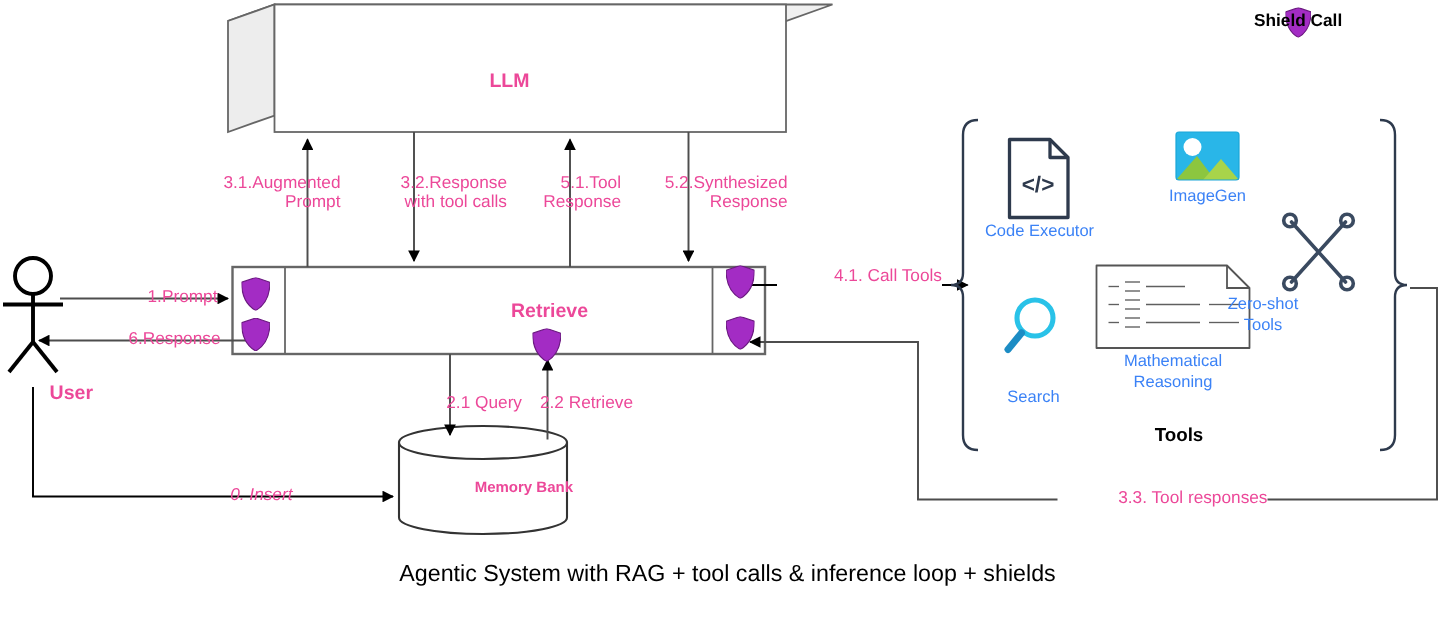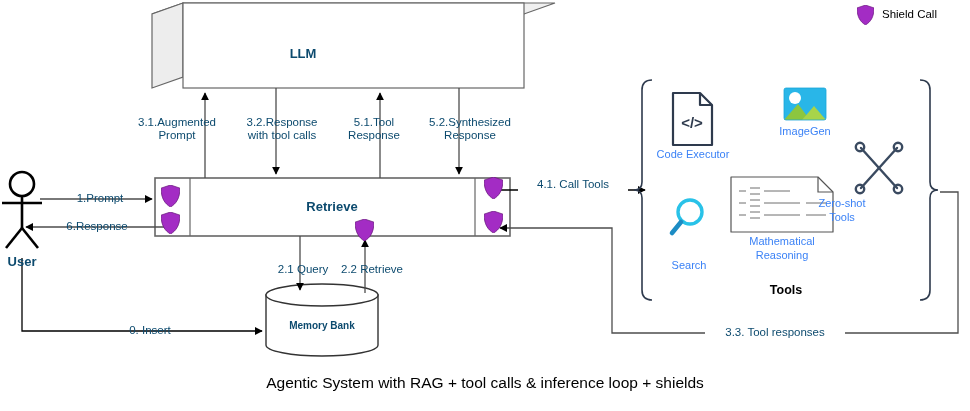--- a/index.html
+++ b/index.html
@@ -1,18 +1,18 @@
 <!DOCTYPE html>
 <html><head>
 <meta charset="utf-8">
 <style>
   html,body{margin:0;padding:0;background:#ffffff;}
   body{width:970px;height:411px;position:relative;overflow:hidden;
        font-family:"Liberation Sans","DejaVu Sans",sans-serif;color:#000;}
-  .lbl{position:absolute;font-size:11.5px;color:#0c4a6e;line-height:13px;text-align:center;white-space:pre-line;}
+  .lbl{position:absolute;font-size:11.5px;color:#ec4899;line-height:13px;text-align:right;white-space:pre-line;}
   .bold{font-weight:bold;}
   svg{overflow:visible;}
   #root-svg{position:absolute;left:0;top:0;width:970px;height:411px;}
   .caption{position:absolute;left:0;top:374px;width:970px;text-align:center;
            font-size:15.5px;color:#000;}
   .tool-label{position:absolute;font-size:11px;text-align:center;color:#3b82f6;line-height:14px;}
   .legend-label{position:absolute;font-size:11.5px;color:#000;}
 </style>
 </head>
 <body>
@@ -135,21 +135,21 @@
 <div class="lbl bold" style="left:303px;top:47px;width:100px;margin-left:-50px;font-size:13px;">LLM</div>
 
 <div class="lbl bold" style="left:332px;top:200px;width:120px;margin-left:-60px;font-size:13px;">Retrieve</div>
 
 <div class="lbl bold" style="left:22px;top:255px;width:80px;margin-left:-40px;font-size:13px;">User</div>
 
 <div class="lbl bold" style="left:322px;top:319px;width:120px;margin-left:-60px;font-size:10px;">Memory Bank</div>
 
 <div class="lbl" style="left:100px;top:192px;width:90px;margin-left:-45px;">1.Prompt</div>
 <div class="lbl" style="left:97px;top:220px;width:100px;margin-left:-50px;">6.Response</div>
-<div class="lbl" style="left:150px;top:324px;width:90px;margin-left:-45px;">0. Insert</div>
+<div class="lbl" style="left:150px;top:324px;width:90px;margin-left:-45px;font-style:italic;">0. Insert</div>
 
 <div class="lbl" style="left:303px;top:263px;width:90px;margin-left:-45px;">2.1 Query</div>
 <div class="lbl" style="left:372px;top:263px;width:100px;margin-left:-50px;">2.2 Retrieve</div>
 
 <div class="lbl" style="left:177px;top:116px;width:100px;margin-left:-50px;">3.1.Augmented
 Prompt</div>
 <div class="lbl" style="left:282px;top:116px;width:112px;margin-left:-56px;">3.2.Response
 with tool calls</div>
 <div class="lbl" style="left:374px;top:116px;width:80px;margin-left:-40px;">5.1.Tool
 Response</div>
@@ -162,15 +162,15 @@
 <div class="tool-label" style="left:693px;top:147px;width:110px;margin-left:-55px;">Code Executor</div>
 <div class="tool-label" style="left:805px;top:124px;width:110px;margin-left:-55px;">ImageGen</div>
 <div class="tool-label" style="left:842px;top:196px;width:90px;margin-left:-45px;white-space:pre-line;">Zero-shot
 Tools</div>
 <div class="tool-label" style="left:689px;top:258px;width:90px;margin-left:-45px;">Search</div>
 <div class="tool-label" style="left:782px;top:234px;width:130px;margin-left:-65px;white-space:pre-line;">Mathematical
 Reasoning</div>
 
 <div class="tool-label" style="left:786px;top:283px;width:100px;margin-left:-50px;font-weight:bold;font-size:12.5px;color:#000;">Tools</div>
 
-<div class="legend-label" style="left:882px;top:8px;">Shield Call</div>
+<div class="legend-label" style="left:836px;top:8px;font-weight:bold;">Shield Call</div>
 
 <div class="caption">Agentic System with RAG + tool calls &amp; inference loop + shields</div>
 
 </body></html>

